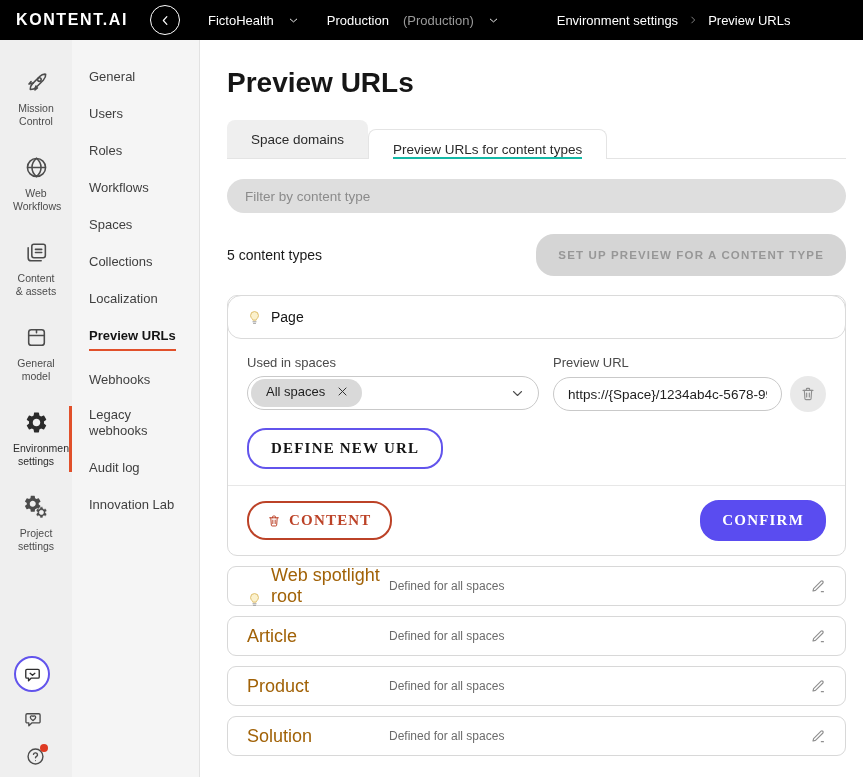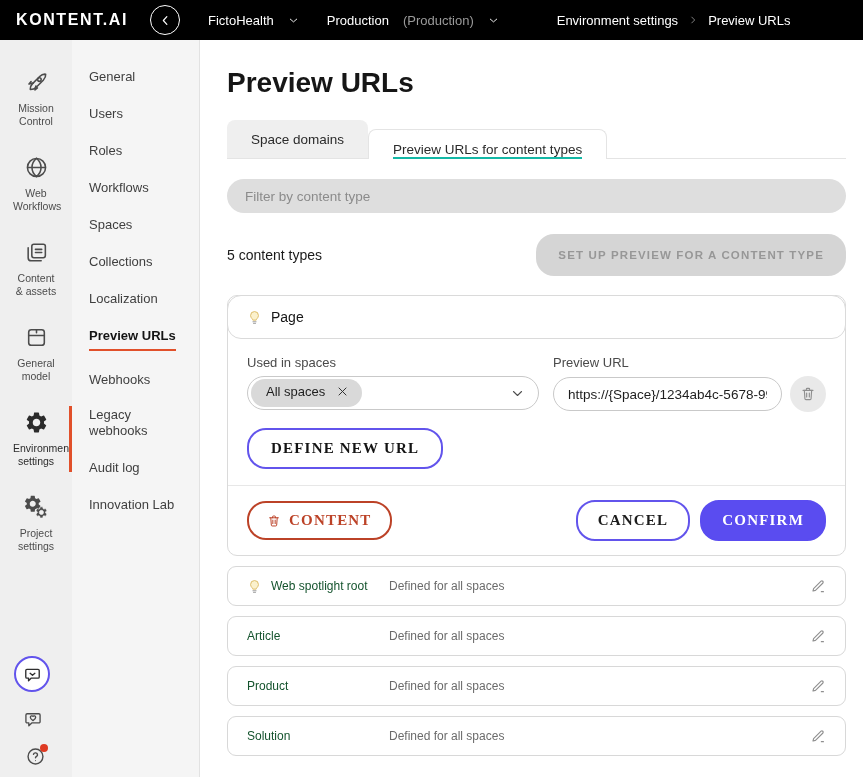--- a/index.html
+++ b/index.html
@@ -88,21 +88,21 @@
   .editor-footer { display:flex; align-items:center; gap:10px; padding:14px 19px; }
   .delete-btn { background:#fff; border:2px solid #bc4227; color:#bc4227; padding:9px 18px;
     display:flex; align-items:center; gap:8px; }
   .spacer { flex:1; }
   .cancel-btn { background:#fff; border:2px solid #6254ec; color:#1c1c1c; padding:10px 20px; }
   .confirm-btn { background:#5a4cf0; border:2px solid #5a4cf0; color:#fff; padding:10px 20px; }
 
   
   .type-row { margin-top:10px; height:40px; border:1px solid #d8d8d8; border-radius:9px; background:#fff;
     display:flex; align-items:center; padding:0 15px 0 19px; cursor:pointer; }
-  .row-name { width:142px; flex-shrink:0; display:flex; align-items:flex-start; gap:9px; font-size:12px; color:#14532d; }
+  .row-name { width:142px; flex-shrink:0; display:flex; align-items:flex-end; gap:9px; font-size:18px; color:#a16207; }
   .row-status { flex:1; font-size:12px; color:#6b6b6b; }
   .edit-btn { background:none; border:none; padding:4px; color:#8f8f8f; display:flex; cursor:pointer; }
 </style>
 </head>
 <body>
 
 <svg width="0" height="0" style="position:absolute" aria-hidden="true">
   <defs>
     <path id="gear-shape" d="M19.14 12.94c.04-.3.06-.61.06-.94 0-.32-.02-.64-.07-.94l2.03-1.58a.49.49 0 0 0 .12-.61l-1.92-3.32a.49.49 0 0 0-.59-.22l-2.39.96c-.5-.38-1.03-.7-1.62-.94l-.36-2.54a.48.48 0 0 0-.48-.41h-3.84c-.24 0-.43.17-.47.41l-.36 2.54c-.59.24-1.13.57-1.62.94l-2.39-.96a.49.49 0 0 0-.59.22L2.74 8.87c-.12.21-.08.47.12.61l2.03 1.58c-.05.3-.09.63-.09.94s.02.64.07.94l-2.03 1.58a.49.49 0 0 0-.12.61l1.92 3.32c.12.22.37.29.59.22l2.39-.96c.5.38 1.03.7 1.62.94l.36 2.54c.05.24.24.41.48.41h3.84c.24 0 .44-.17.47-.41l.36-2.54c.59-.24 1.13-.56 1.62-.94l2.39.96c.22.08.47 0 .59-.22l1.92-3.32c.12-.22.07-.47-.12-.61l-2.01-1.58zM12 15.6A3.61 3.61 0 0 1 8.4 12c0-1.98 1.62-3.6 3.6-3.6s3.6 1.62 3.6 3.6-1.62 3.6-3.6 3.6z"></path>
     <g id="trash-shape" stroke-width="1.7" stroke-linecap="round" stroke-linejoin="round">
@@ -333,21 +333,20 @@
         <div class="editor-footer">
           <button class="pill-btn delete-btn">
             <span>
               <svg viewBox="0 0 24 24" width="14" height="14" fill="none" stroke="currentColor">
                   <use href="#trash-shape"></use>
                 </svg>
             </span>
             <span>CONTENT</span>
           </button>
           <div class="spacer"></div>
-          <button class="pill-btn cancel-btn">CANCEL</button>
           <button class="pill-btn confirm-btn">CONFIRM</button>
         </div>
       </section>
 
       
       <div class="type-row">
         <span class="row-name">
           <span>
             <svg viewBox="0 0 24 24" width="15" height="15">
                 <use href="#bulb-shape"></use>

